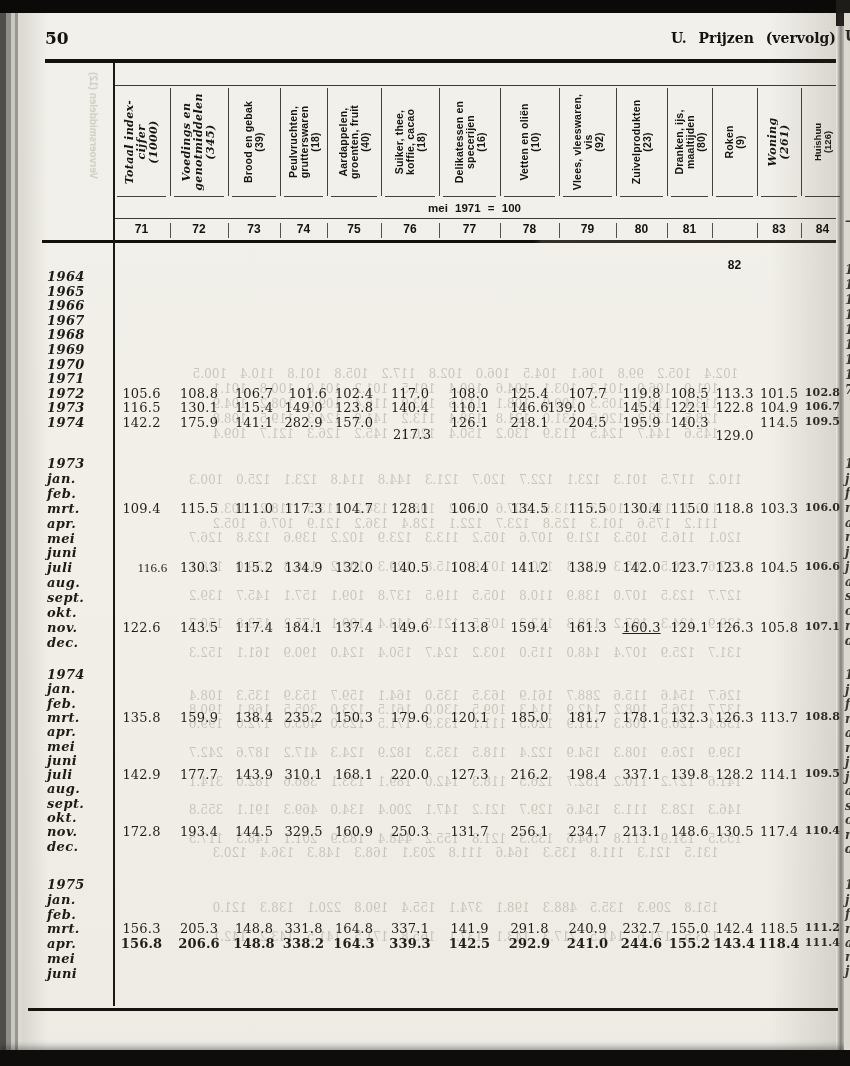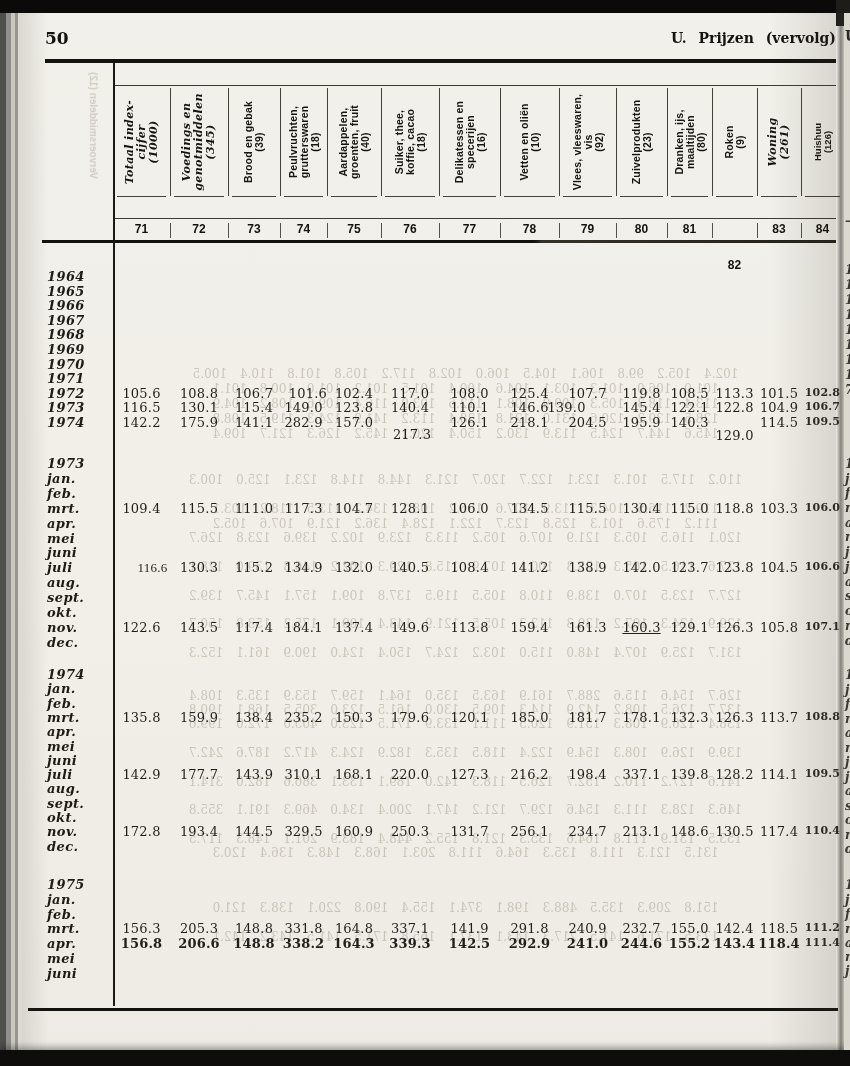--- a/index.html
+++ b/index.html
@@ -78,20 +78,21 @@
   <div class="abs edge4"></div>
   <div class="abs edge5"></div>
   <div class="abs" id="top-bar"></div>
   <div class="abs" id="corner-dark"></div>
 
   <div class="abs" id="page-number">50</div>
   <div class="abs" id="section-header">U. Prijzen (vervolg)</div>
 
   <div class="abs rule" id="rule-top"></div>
   <div class="abs rule" id="rule-title"></div>
+  <div class="abs" id="base-period">mei 1971 = 100</div>
   <div class="abs rule" id="rule-mei"></div>
   <div class="abs rule" id="rule-heavy"></div>
   <div class="abs rule" id="rule-bottom"></div>
   <div class="abs" id="stub-line"></div>
 
   <div id="ghost-layer">
       <div class="ghost" style="top: 367px;">102.4 105.2 99.8 106.1 104.5 106.0 102.8 117.2 105.8 101.8 110.4 100.5</div>
       <div class="ghost" style="top: 382px;">101.0 106.0 101.3 103.1 104.6 100.4 101.5 101.2 101.0 100.8 101.1</div>
       <div class="ghost" style="top: 397px;">113.4 118.3 105.3 109.9 108.1 112.6 103.9 116.4 109.6 108.2 104.9</div>
       <div class="ghost" style="top: 412px;">128.5 139.2 120.6 131.0 121.8 128.4 113.2 141.9 124.3 119.5 108.8</div>

